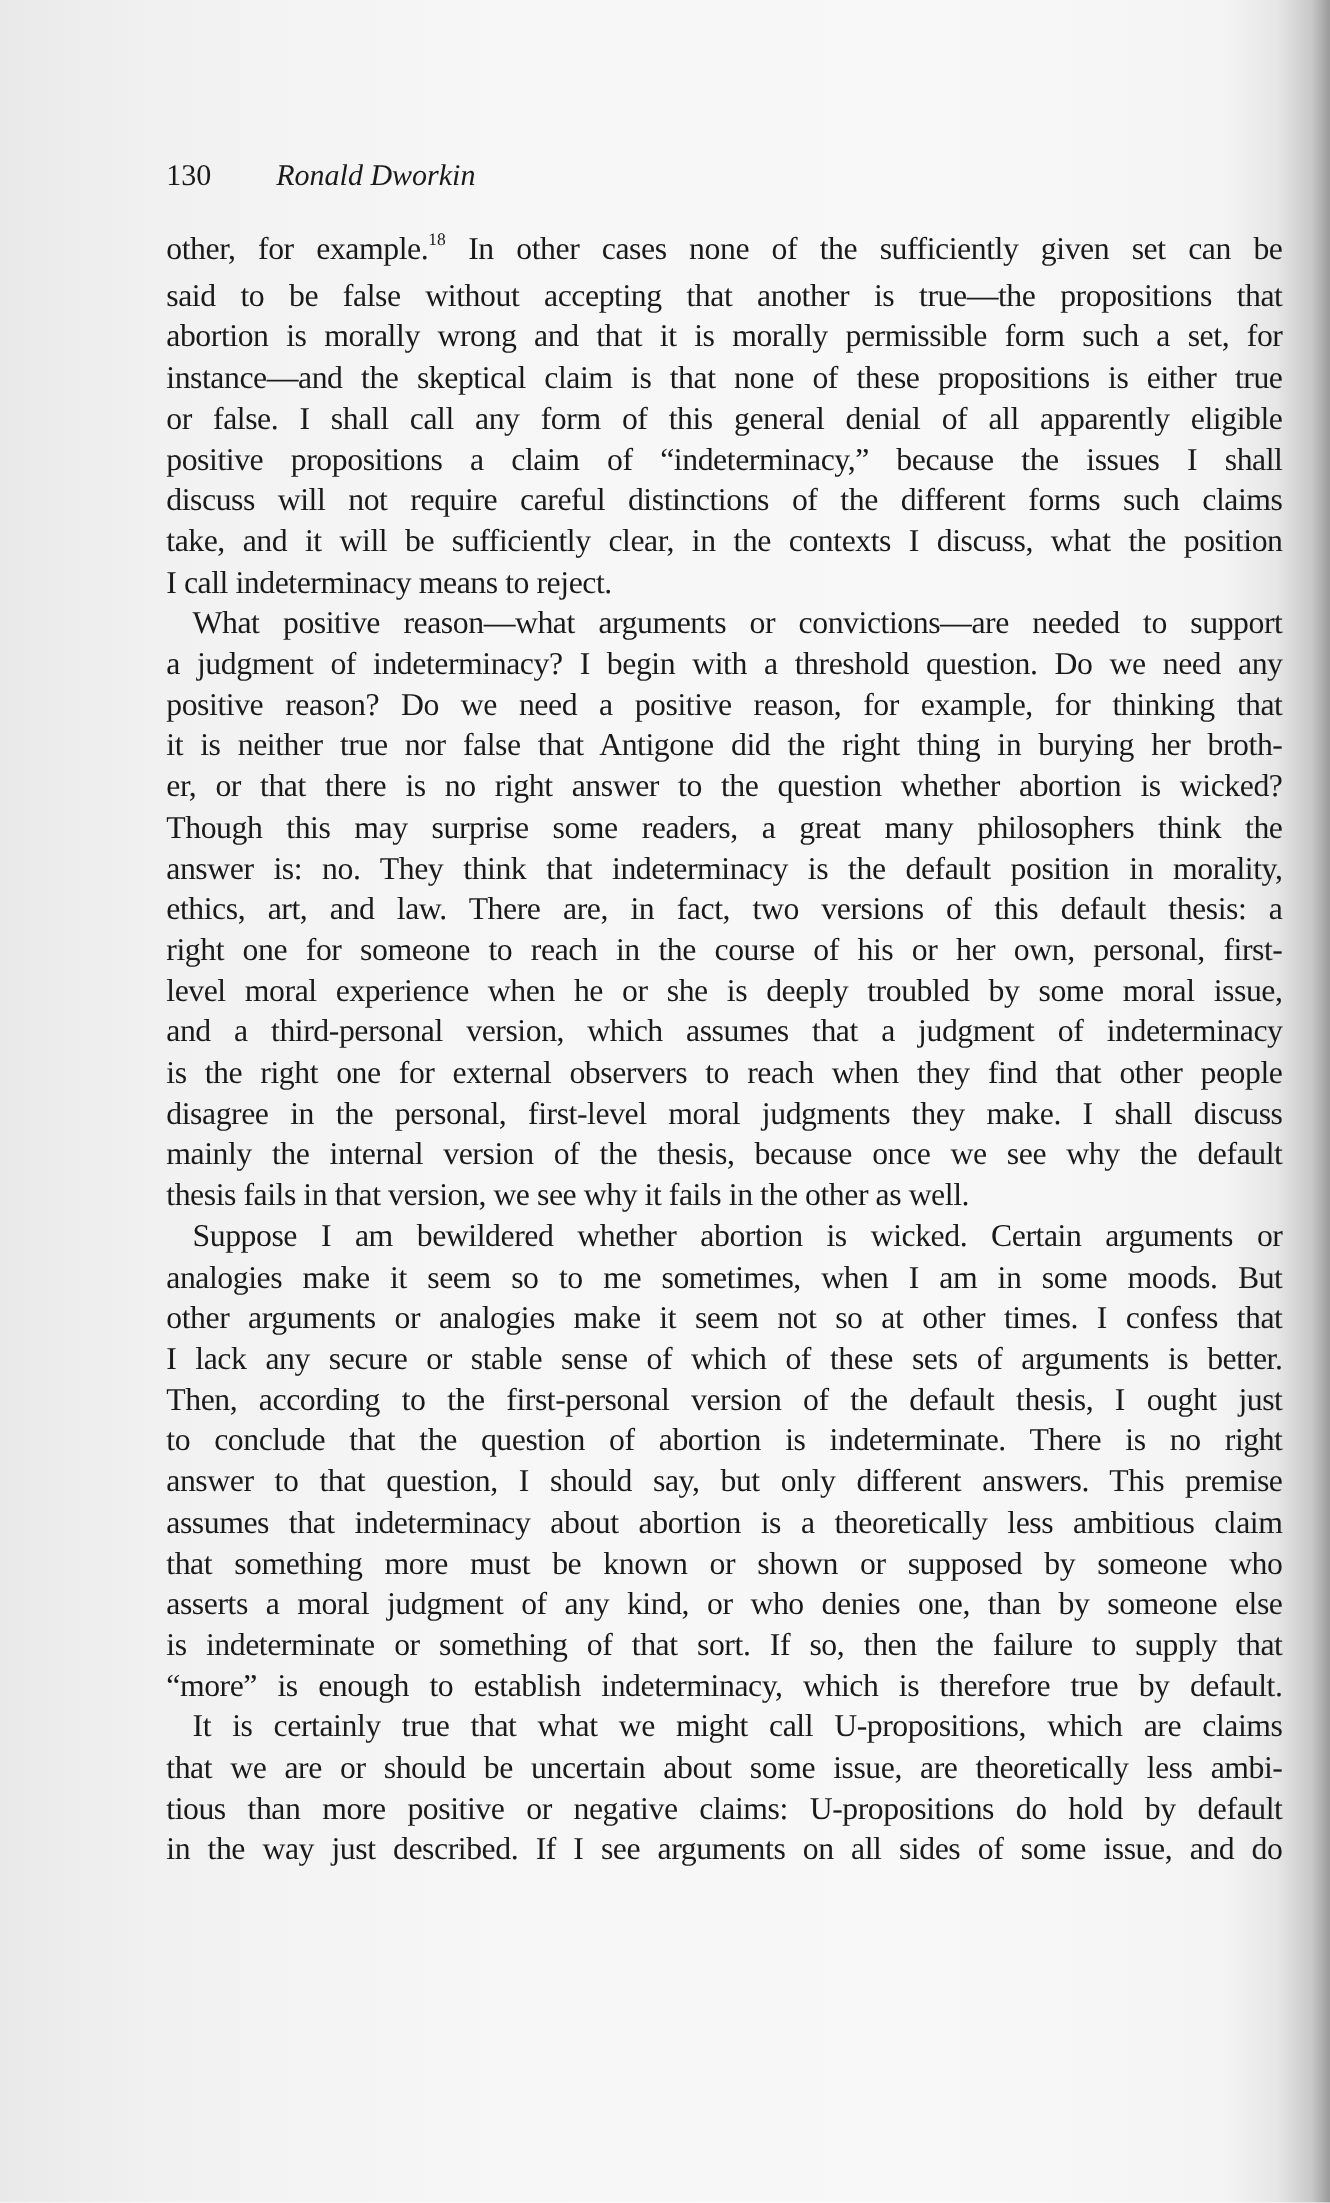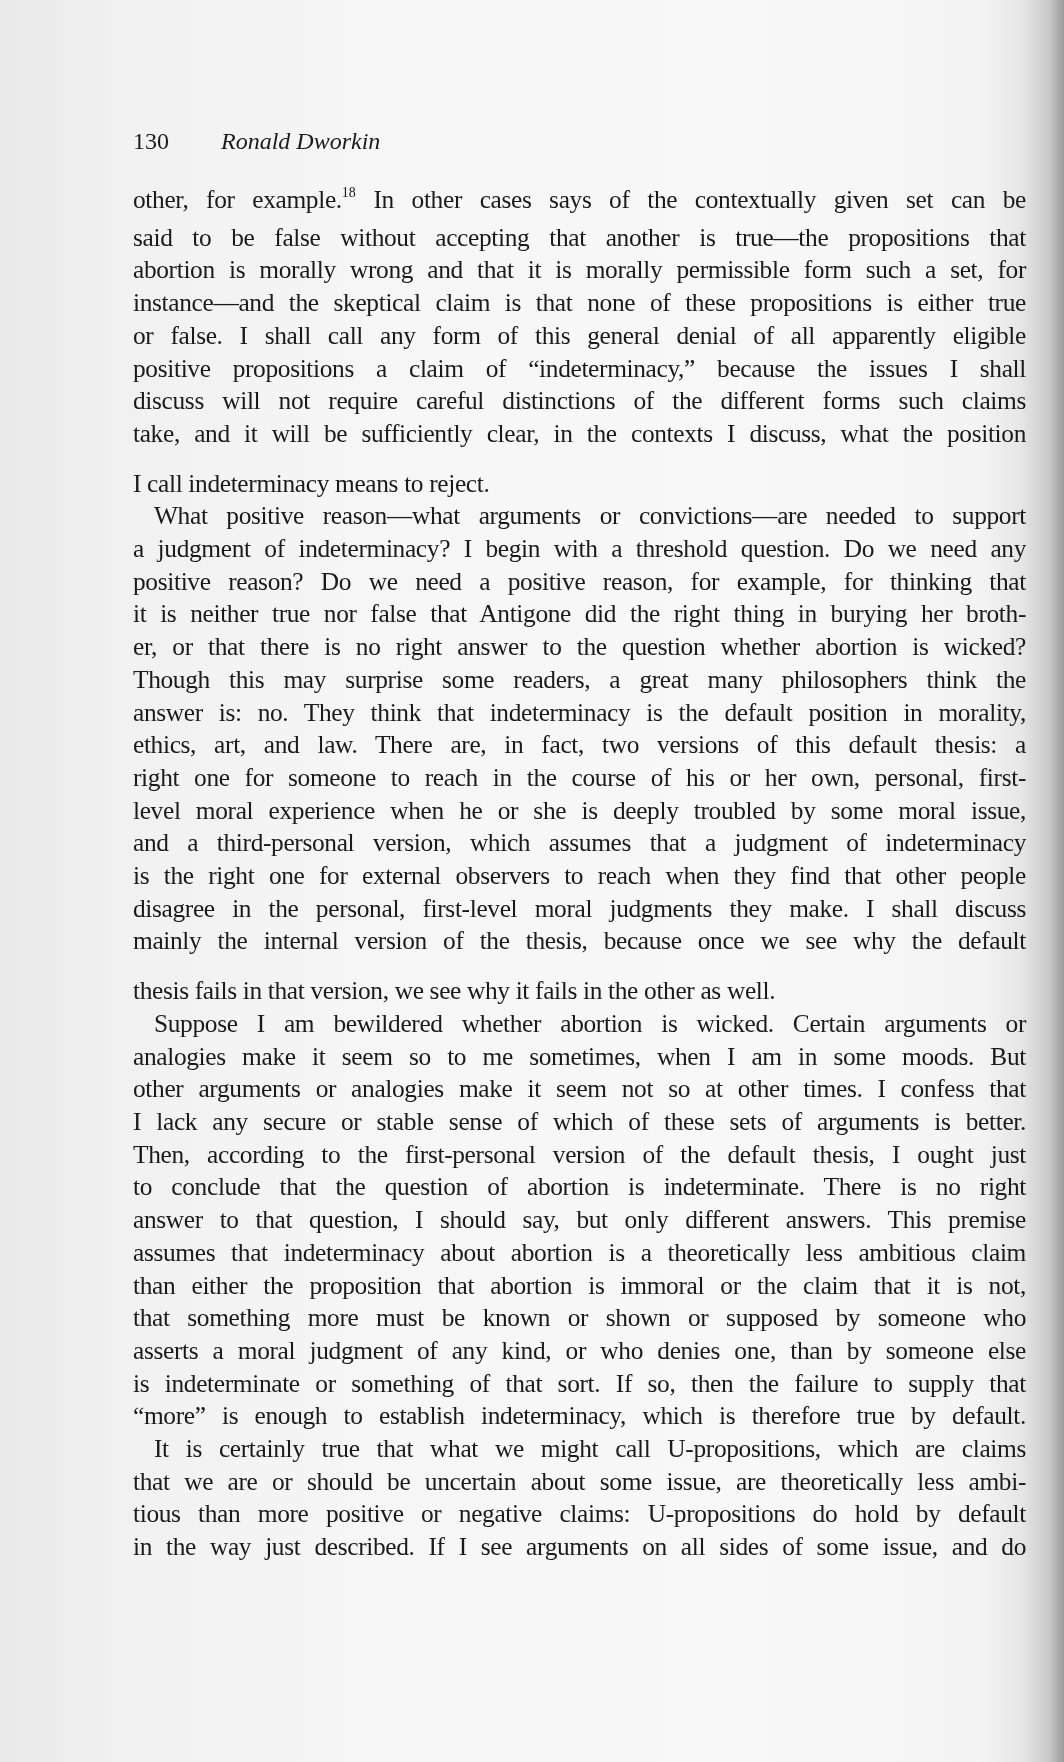--- a/index.html
+++ b/index.html
@@ -50,21 +50,20 @@
     }
     .line {
       display: block;
       text-align: justify;
       text-align-last: justify;
       white-space: nowrap;
       overflow: visible;
     }
     .line.last {
       text-align-last: left;
-      margin-top: 17px;
     }
     .line.indent {
       padding-left: 21px;
     }
     sup.fn {
       font-size: 14px;
       vertical-align: 0;
       position: relative;
       top: -11px;
       letter-spacing: 0;
@@ -76,21 +75,21 @@
 
 <div class="page">
 
   <div class="running-head">
     <span class="page-number">130</span><span class="author">Ronald Dworkin</span>
   </div>
 
   <div class="body-text">
 
     <div>
-      <span class="line"><span>other, for example.</span><sup class="fn">18</sup> <span>In other cases says of the contextually given set can be</span></span>
+      <span class="line"><span>other, for example.</span><sup class="fn">18</sup> <span>In other cases none of the sufficiently given set can be</span></span>
       <span class="line">said to be false without accepting that another is true—the propositions that</span>
       <span class="line">abortion is morally wrong and that it is morally permissible form such a set, for</span>
       <span class="line">instance—and the skeptical claim is that none of these propositions is either true</span>
       <span class="line">or false. I shall call any form of this general denial of all apparently eligible</span>
       <span class="line">positive propositions a claim of “indeterminacy,” because the issues I shall</span>
       <span class="line">discuss will not require careful distinctions of the different forms such claims</span>
       <span class="line">take, and it will be sufficiently clear, in the contexts I discuss, what the position</span>
       <span class="line last">I call indeterminacy means to reject.</span>
     </div>
 
@@ -114,21 +113,20 @@
 
     <div>
       <span class="line indent">Suppose I am bewildered whether abortion is wicked. Certain arguments or</span>
       <span class="line">analogies make it seem so to me sometimes, when I am in some moods. But</span>
       <span class="line">other arguments or analogies make it seem not so at other times. I confess that</span>
       <span class="line">I lack any secure or stable sense of which of these sets of arguments is better.</span>
       <span class="line">Then, according to the first-personal version of the default thesis, I ought just</span>
       <span class="line">to conclude that the question of abortion is indeterminate. There is no right</span>
       <span class="line">answer to that question, I should say, but only different answers. This premise</span>
       <span class="line">assumes that indeterminacy about abortion is a theoretically less ambitious claim</span>
-      <span class="line">than either the proposition that abortion is immoral or the claim that it is not,</span>
       <span class="line">that something more must be known or shown or supposed by someone who</span>
       <span class="line">asserts a moral judgment of any kind, or who denies one, than by someone else</span>
       <span class="line">is indeterminate or something of that sort. If so, then the failure to supply that</span>
       <span class="line">“more” is enough to establish indeterminacy, which is therefore true by default.</span>
     </div>
 
     <div>
       <span class="line indent">It is certainly true that what we might call U-propositions, which are claims</span>
       <span class="line">that we are or should be uncertain about some issue, are theoretically less ambi-</span>
       <span class="line">tious than more positive or negative claims: U-propositions do hold by default</span>

